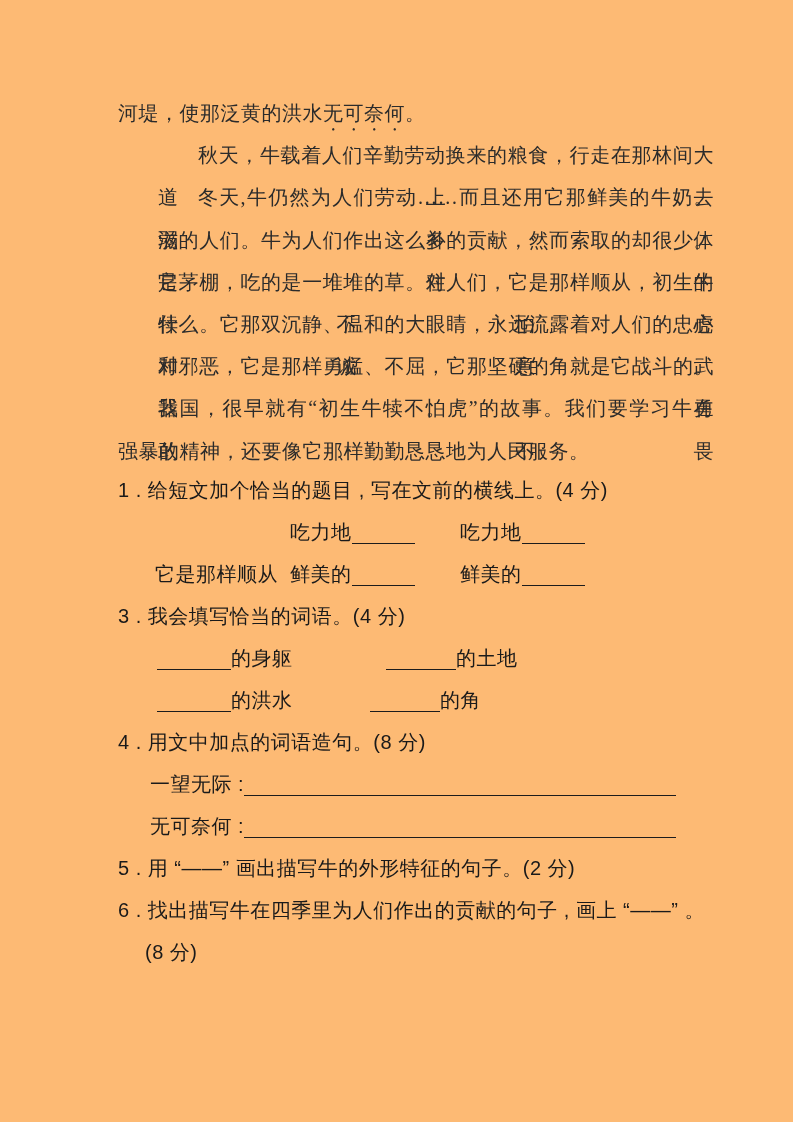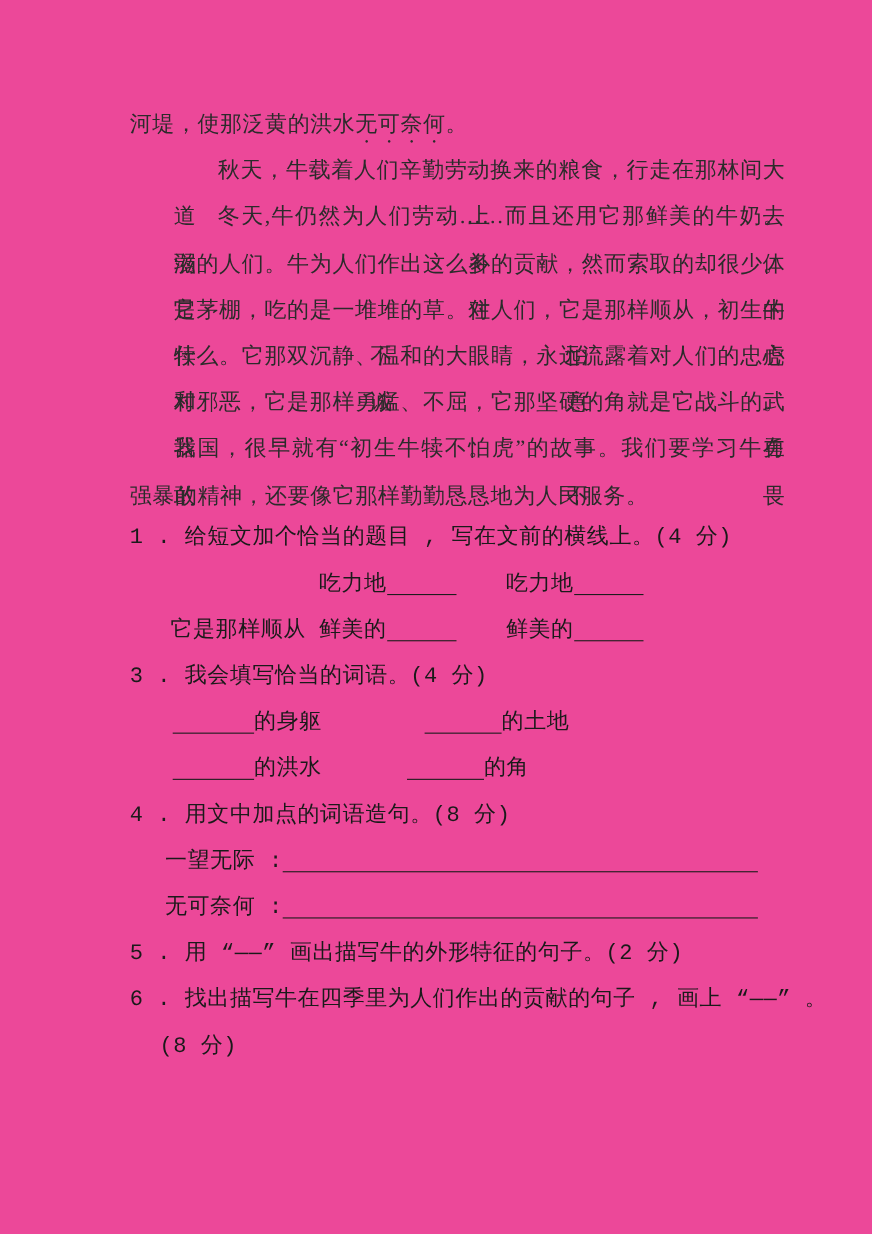--- a/index.html
+++ b/index.html
@@ -3,21 +3,21 @@
 <meta charset="utf-8">
 <style>
   html,body{margin:0;padding:0;}
   body{
     width:793px;height:1122px;
     background:#ffffff;
     position:relative;
     overflow:hidden;
     color:#1f1f1f;
   }
-  .page{position:absolute;inset:0;background:#ec4899;}
+  .page{position:absolute;inset:0;background:#fdba74;}
 
   
   .passage{
     position:absolute;
     left:118px; top:92px; width:596px;
     font-family:"Liberation Serif","DejaVu Serif",serif;
     font-size:20px;
     color:#2b2b2b;
     letter-spacing:0.5px;
   }
@@ -36,21 +36,21 @@
     text-emphasis:filled dot;
     text-emphasis-position:under right;
     -webkit-text-emphasis:filled dot;
     -webkit-text-emphasis-position:under;
   }
 
   
   .questions{
     position:absolute;
     left:118px; top:469px; width:596px;
-    font-family:Liberation Mono, monospace;
+    font-family:Liberation Sans, sans-serif;
     font-size:20px;
     font-weight:500;
     color:#1a1a1a;
     letter-spacing:0.5px;
   }
   .q-row{
     position:relative;
     height:42px; line-height:42px;
     white-space:nowrap;
   }

